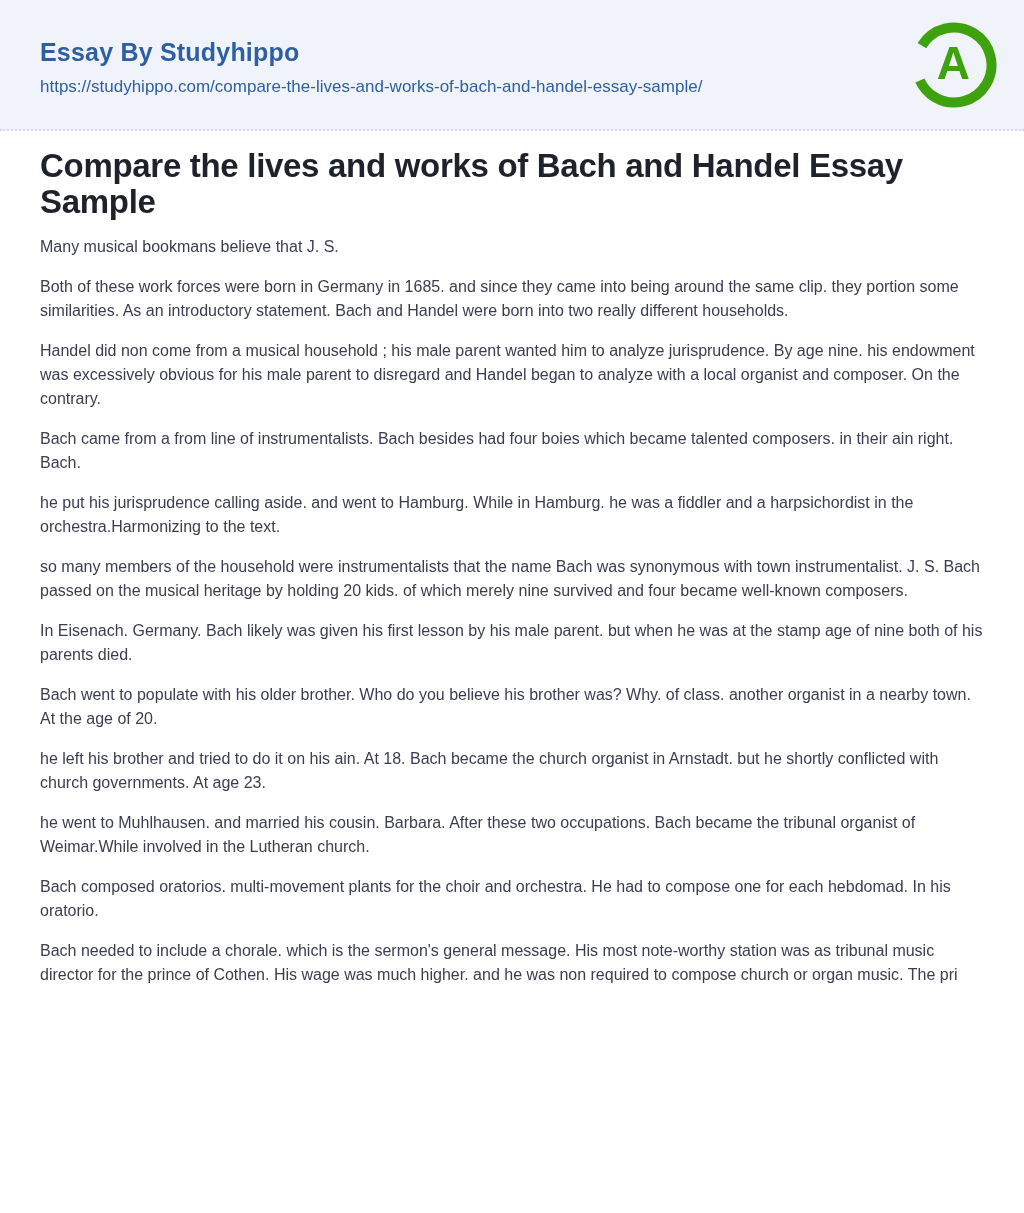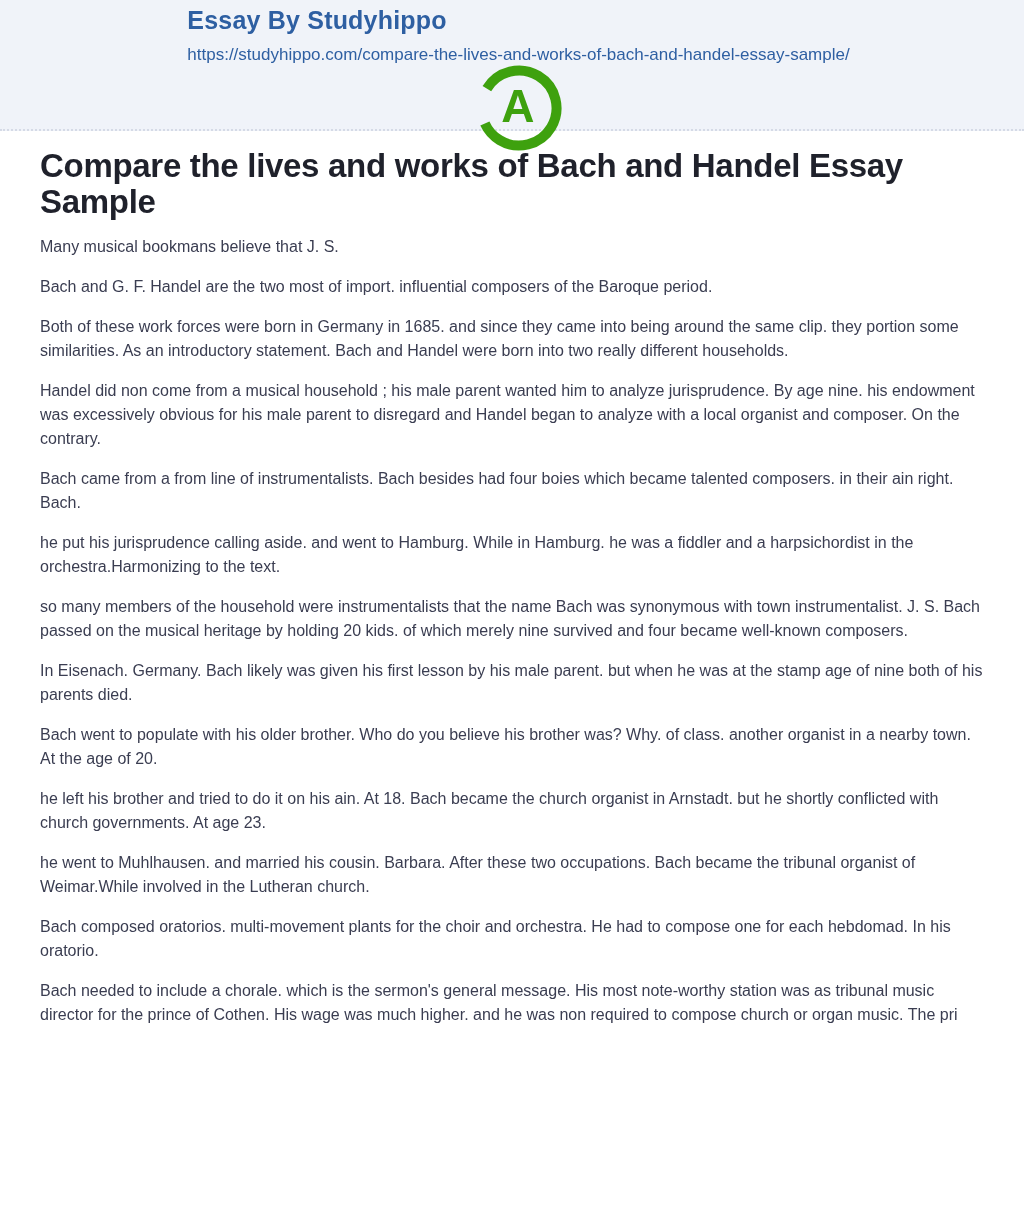--- a/index.html
+++ b/index.html
@@ -17,21 +17,20 @@
   
   .header {
     width: 100%;
     height: 131px;
     background: #f0f3f9;
     border-bottom: 2px dotted #d5dae6;
     display: flex;
     align-items: center;
     justify-content: space-between;
     padding: 0 27px 0 40px;
-    flex-direction: column;
   }
   .header-text { display: flex; flex-direction: column; gap: 10px; padding-top: 6px; }
   .site-label {
     color: #2e5fa2;
     font-size: 25px;
     font-weight: 700;
     letter-spacing: 0.2px;
   }
   .site-url {
     color: #2e5fa2;
@@ -94,21 +93,20 @@
       </svg>
       <span class="logo-letter">A</span>
     </div>
   </div>
 
   <div class="article">
     <h1 class="article-title">Compare the lives and works of Bach and Handel Essay Sample</h1>
 
     <div class="article-body">
       <p>Many musical bookmans believe that J. S.</p>
-      <p>Bach and G. F. Handel are the two most of import. influential composers of the Baroque period.</p>
       <p>Both of these work forces were born in Germany in 1685. and since they came into being around the same clip. they portion some similarities. As an introductory statement. Bach and Handel were born into two really different households.</p>
       <p>Handel did non come from a musical household ; his male parent wanted him to analyze jurisprudence. By age nine. his endowment was excessively obvious for his male parent to disregard and Handel began to analyze with a local organist and composer. On the contrary.</p>
       <p>Bach came from a from line of instrumentalists. Bach besides had four boies which became talented composers. in their ain right. Bach.</p>
       <p>he put his jurisprudence calling aside. and went to Hamburg. While in Hamburg. he was a fiddler and a harpsichordist in the orchestra.Harmonizing to the text.</p>
       <p>so many members of the household were instrumentalists that the name Bach was synonymous with town instrumentalist. J. S. Bach passed on the musical heritage by holding 20 kids. of which merely nine survived and four became well-known composers.</p>
       <p>In Eisenach. Germany. Bach likely was given his first lesson by his male parent. but when he was at the stamp age of nine both of his parents died.</p>
       <p>Bach went to populate with his older brother. Who do you believe his brother was? Why. of class. another organist in a nearby town. At the age of 20.</p>
       <p>he left his brother and tried to do it on his ain. At 18. Bach became the church organist in Arnstadt. but he shortly conflicted with church governments. At age 23.</p>
       <p>he went to Muhlhausen. and married his cousin. Barbara. After these two occupations. Bach became the tribunal organist of Weimar.While involved in the Lutheran church.</p>
       <p>Bach composed oratorios. multi-movement plants for the choir and orchestra. He had to compose one for each hebdomad. In his oratorio.</p>

